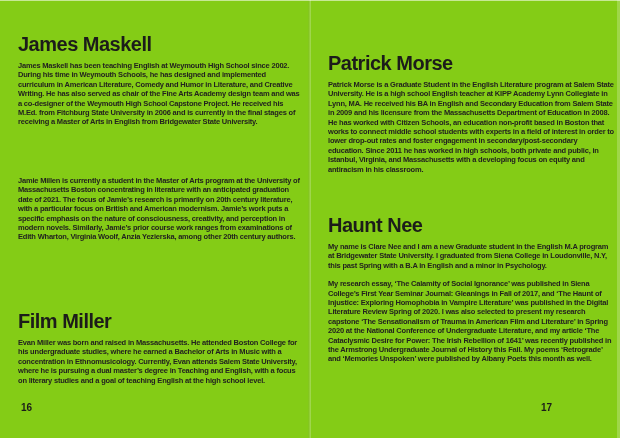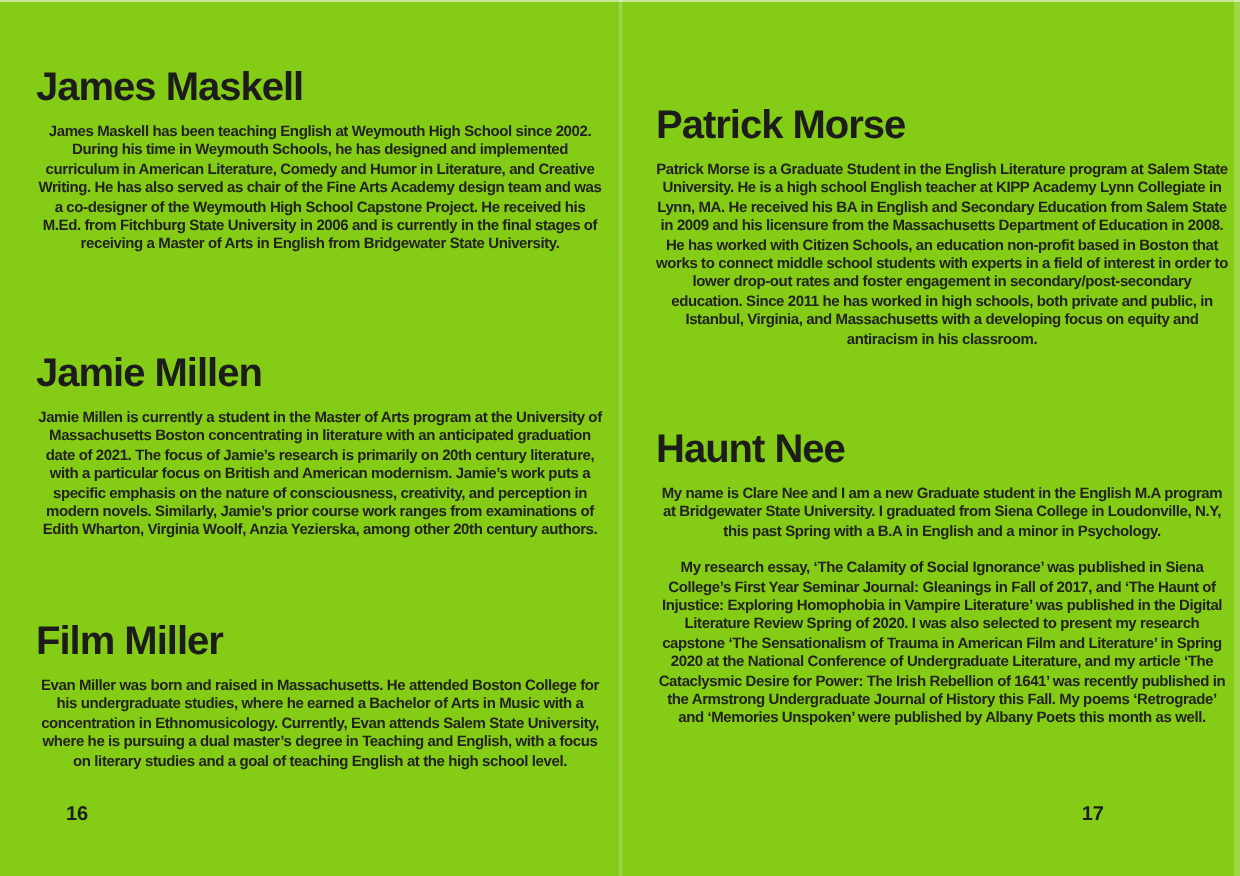--- a/index.html
+++ b/index.html
@@ -41,55 +41,54 @@
     letter-spacing: -0.5px;
     color: #1c1c1a;
   }
   .bio p {
     margin: 0;
     font-size: 7.5px;
     line-height: 9.4px;
     font-weight: 700;
     letter-spacing: -0.2px;
     color: #22221f;
-    text-align: center;
+    text-align: left;
   }
   .bio p + p { margin-top: 9px; }
   
   .sec-james { top: 33px;  left: 18px; width: 284px; }
   .sec-jamie { top: 176px; left: 18px; width: 284px; }
   .sec-evan  { top: 310px; left: 18px; width: 284px; }
   
   .sec-patrick { top: 52px;  left: 18px; width: 286px; }
   .sec-clare   { top: 214px; left: 18px; width: 286px; }
   .pagenum {
     position: absolute;
     top: 402px;
     font-size: 10px;
     font-weight: 700;
     letter-spacing: 0;
     color: #1c1c1a;
   }
-  .pagenum.num-left  { left: 33px; }
+  .pagenum.num-left  { left: 21px; }
   .pagenum.num-right { right: 16px; }
 </style>
 </head>
 <body>
 
 <div class="spread">
 
   <div class="page left">
 
     <section class="bio sec-james">
       <h2>James Maskell</h2>
       <p>James Maskell has been teaching English at Weymouth High School since 2002. During his time in Weymouth Schools, he has designed and implemented curriculum in American Literature, Comedy and Humor in Literature, and Creative Writing. He has also served as chair of the Fine Arts Academy design team and was a co-designer of the Weymouth High School Capstone Project. He received his M.Ed. from Fitchburg State University in 2006 and is currently in the final stages of receiving a Master of Arts in English from Bridgewater State University.</p>
     </section>
 
     <section class="bio sec-jamie">
-      <h2>Jamie Millen</h2>
       <p>Jamie Millen is currently a student in the Master of Arts program at the University of Massachusetts Boston concentrating in literature with an anticipated graduation date of 2021. The focus of Jamie’s research is primarily on 20th century literature, with a particular focus on British and American modernism. Jamie’s work puts a specific emphasis on the nature of consciousness, creativity, and perception in modern novels. Similarly, Jamie’s prior course work ranges from examinations of Edith Wharton, Virginia Woolf, Anzia Yezierska, among other 20th century authors.</p>
     </section>
 
     <section class="bio sec-evan">
       <h2>Film Miller</h2>
       <p>Evan Miller was born and raised in Massachusetts. He attended Boston College for his undergraduate studies, where he earned a Bachelor of Arts in Music with a concentration in Ethnomusicology. Currently, Evan attends Salem State University, where he is pursuing a dual master’s degree in Teaching and English, with a focus on literary studies and a goal of teaching English at the high school level.</p>
     </section>
 
     <div class="pagenum num-left">16</div>
   </div>

